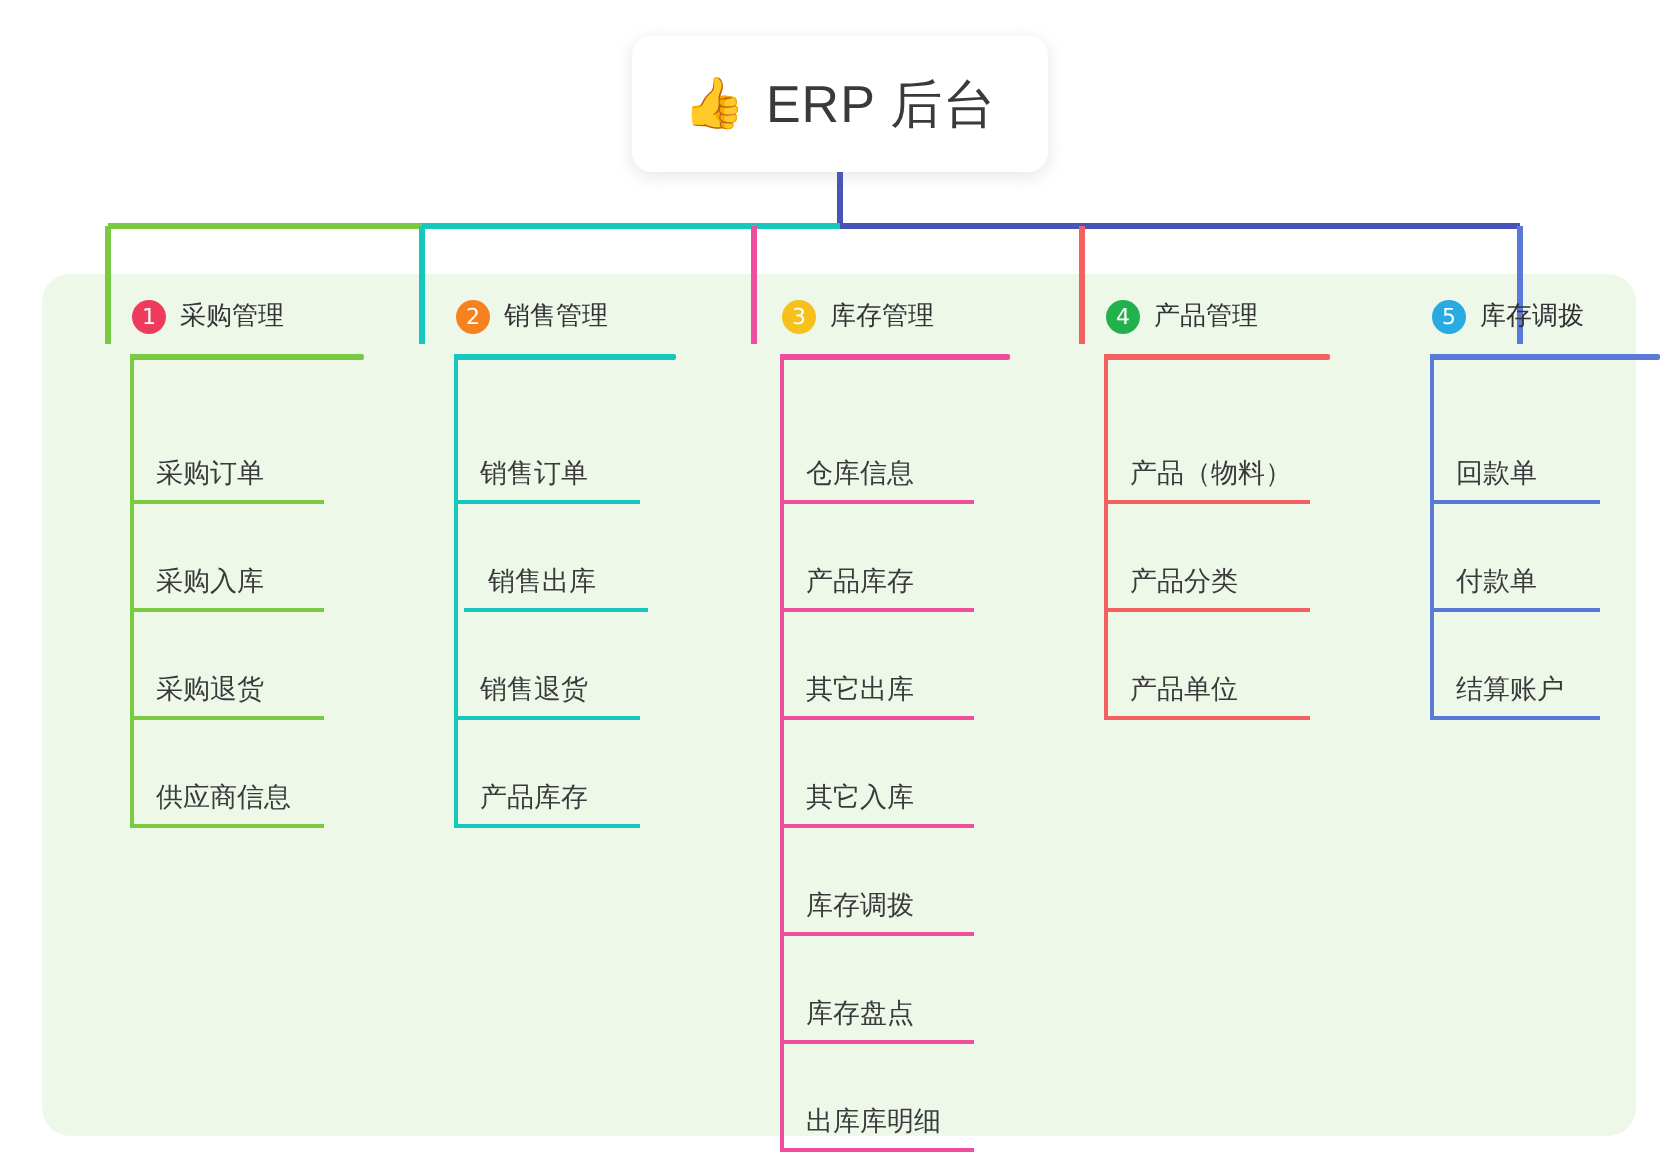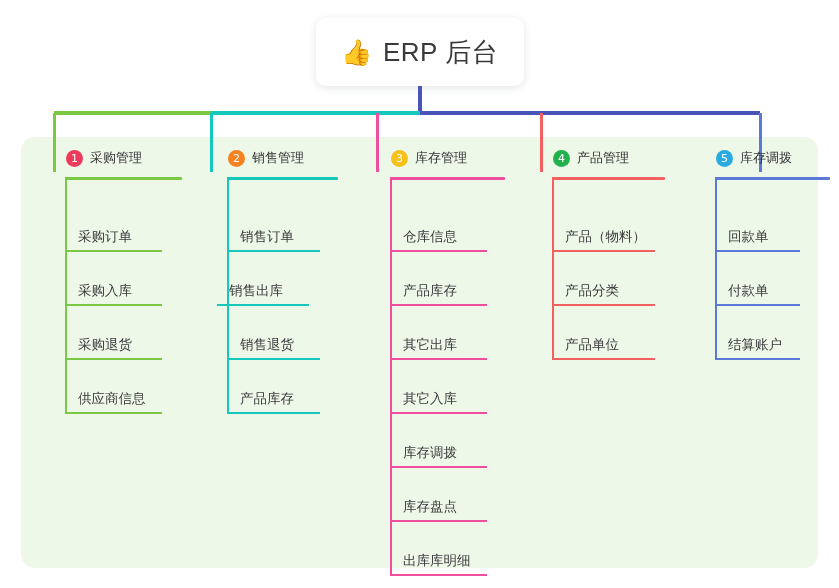--- a/index.html
+++ b/index.html
@@ -210,21 +210,21 @@
       <div class="leaf-rule" style="width: 96px; background: rgb(122, 201, 67);"></div>
     </div>
     <div class="leaf" style="left: 66px; top: 380px; width: 100px; padding-left: 43px;">
       <span class="leaf-label">供应商信息</span>
       <div class="leaf-rule" style="width: 96px; background: rgb(122, 201, 67);"></div>
     </div>
     <div class="leaf" style="left: 228px; top: 218px; width: 96px;">
       <span class="leaf-label">销售订单</span>
       <div class="leaf-rule" style="width: 92px; background: rgb(22, 200, 188);"></div>
     </div>
-    <div class="leaf" style="left: 217px; top: 272px; width: 96px;">
+    <div class="leaf" style="left: 232px; top: 272px; width: 96px;">
       <span class="leaf-label">销售出库</span>
       <div class="leaf-rule" style="width: 92px; background: rgb(22, 200, 188);"></div>
     </div>
     <div class="leaf" style="left: 228px; top: 326px; width: 96px;">
       <span class="leaf-label">销售退货</span>
       <div class="leaf-rule" style="width: 92px; background: rgb(22, 200, 188);"></div>
     </div>
     <div class="leaf" style="left: 228px; top: 380px; width: 96px;">
       <span class="leaf-label">产品库存</span>
       <div class="leaf-rule" style="width: 92px; background: rgb(22, 200, 188);"></div>

